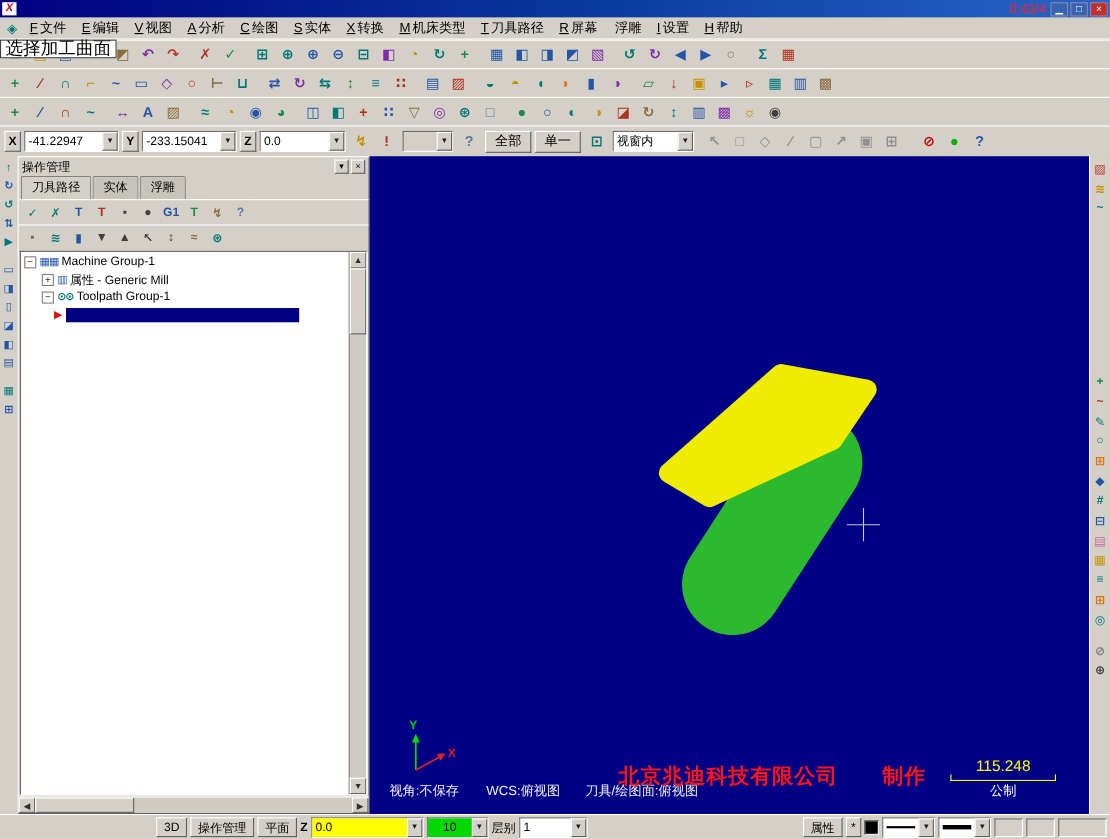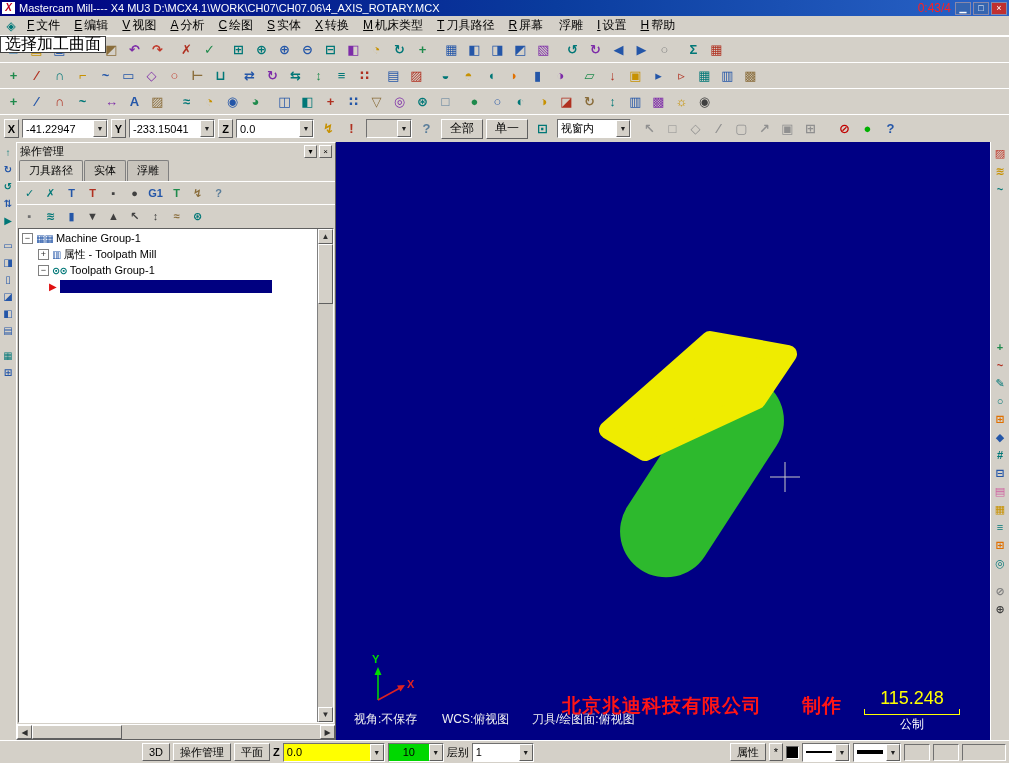--- a/index.html
+++ b/index.html
@@ -72,21 +72,21 @@
 .hscroll .sbtn{width:15px;height:100%}
 .hthumb{width:90px;background:#d4d0c8;border:1px solid;border-color:#fff #606060 #606060 #fff}
 .htrack{flex:1}
 
 
 .viewport{position:absolute;left:336px;top:0;width:654px;height:598px;background:#000084;overflow:hidden}
 .viewport svg{position:absolute;left:0;top:0}
 .vstat{position:absolute;color:#efefef;font-size:12px;white-space:nowrap}
 .company{position:absolute;left:226px;top:551px;color:#ff1515;font-size:19px;font-weight:bold;letter-spacing:1px;white-space:nowrap}
 .scalebox{position:absolute;left:526px;top:546px;width:100px;text-align:center}
-.scaleval{color:#ffff00;font-size:18px}
+.scaleval{color:#ffff00;font-size:14px}
 .ruler{height:6px;border-left:1px solid #ffff00;border-right:1px solid #ffff00;border-bottom:1px solid #ffff00;margin:0 2px}
 .units{color:#ffffff;font-size:12px;margin-top:1px}
 
 
 .statusbar{position:absolute;left:0;top:740px;width:1009px;height:23px;display:flex;align-items:center;gap:3px;padding:0 3px;border-top:1px solid #fff;background:#d4d0c8;font-size:11px}
 .sbspacer{width:136px;flex:none}
 .sbflex{flex:1}
 .statusbar .btn{height:18px;padding:0 6px;font-size:11px}
 .zval{background:#ffff00;width:86px}
 .cval{background:#00d800;width:40px;justify-content:center}
@@ -94,21 +94,20 @@
 .swatch{width:13px;height:13px;background:#000;border:1px solid;border-color:#606060 #fff #fff #606060;flex:none}
 .linesample{width:26px;border-top:2px solid #000;display:inline-block}
 .linesample.thick{border-top-width:4px}
 .mini{height:17px;border:1px solid;border-color:#707070 #fff #fff #707070;background:#d4d0c8;flex:none}
 </style>
 </head>
 <body>
 
 <div class="titlebar">
   <span class="applogo">X</span>
-  <span class="wtitle">Mastercam Mill----  X4 MU3   D:\MCX4.1\WORK\CH07\CH07.06\4_AXIS_ROTARY.MCX</span>
   <span class="tspacer"></span>
   <span class="timer">0:43/4</span>
   <span style="display:flex;gap:2px">
     <span class="wbtn" style="background: rgb(53, 101, 176);">
         <span class="g">▁</span>
       </span>
       <span class="wbtn" style="background: rgb(53, 101, 176);">
         <span class="g">□</span>
       </span>
       <span class="wbtn" style="background: rgb(192, 48, 48);">
@@ -619,21 +618,21 @@
     <div class="treewrap">
       <div class="tree">
         <div class="trow">
           <span class="exp">−</span>
           <span class="ticon" style="color:#2456a8">▦▦</span>
           <span>Machine Group-1</span>
         </div>
         <div class="trow ind1">
           <span class="exp">+</span>
           <span class="ticon" style="color:#2456a8">▥</span>
-          <span>属性 - Toolpath Mill</span>
+          <span>属性 - Generic Mill</span>
         </div>
         <div class="trow ind1">
           <span class="exp">−</span>
           <span class="ticon" style="color:#007777">⊙⊙</span>
           <span>Toolpath Group-1</span>
         </div>
         <div class="trow ind2">
           <span class="insarrow">▶</span>
           <span class="selbar"></span>
         </div>

